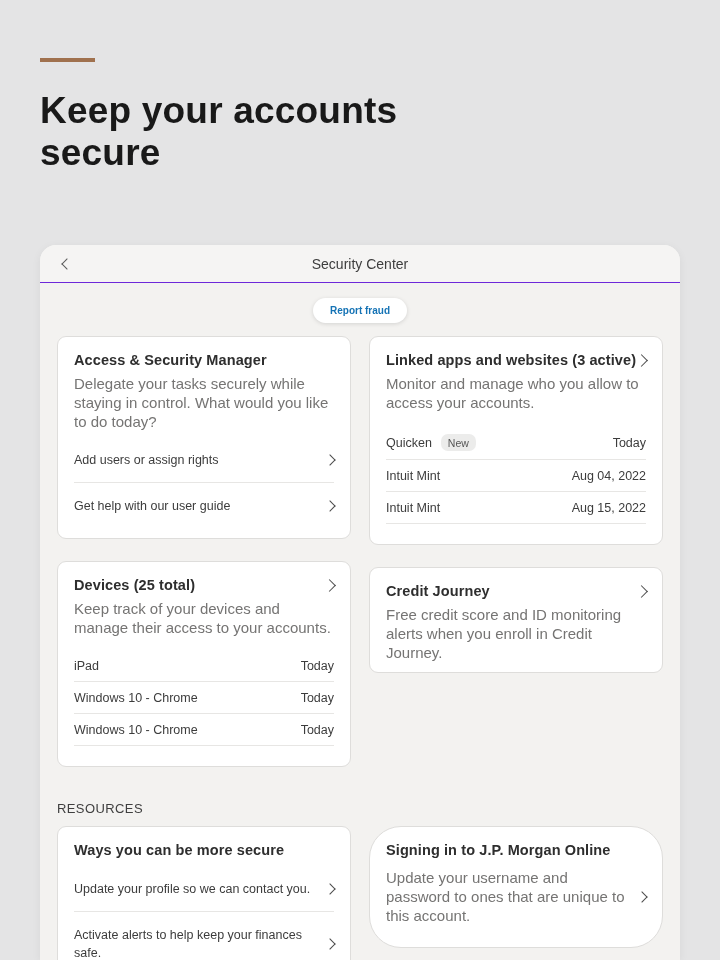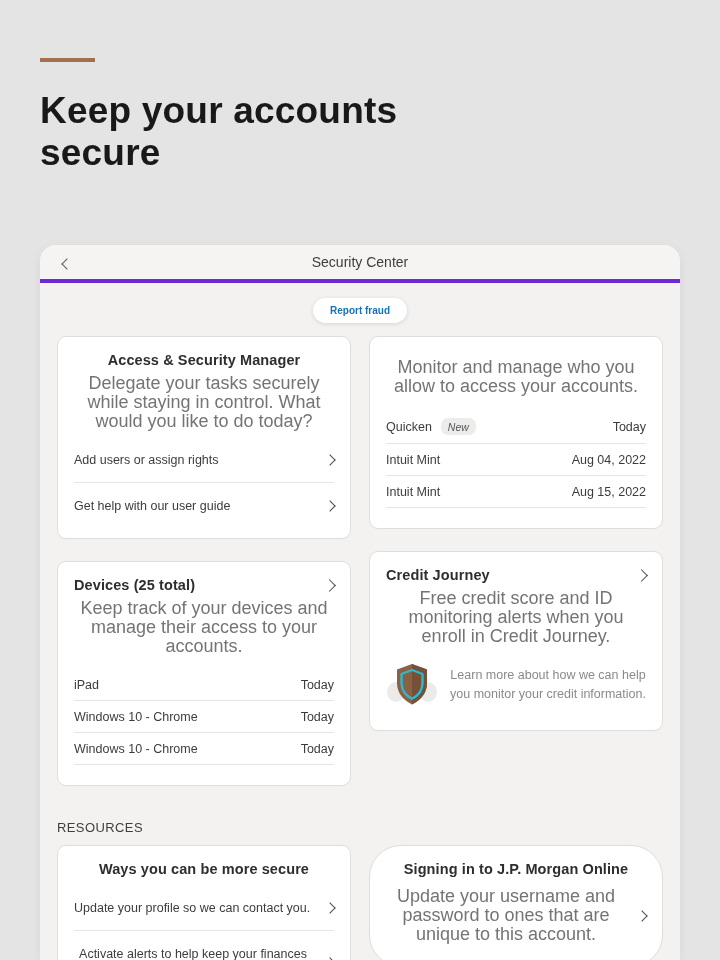--- a/index.html
+++ b/index.html
@@ -32,21 +32,21 @@
     width:640px; height:715px;
     background:#f3f2f0;
     border-radius:16px 16px 0 0;
     box-shadow:0 2px 10px rgba(0,0,0,.06);
     overflow:hidden;
   }
   .panel-header {
     position:relative;
     height:38px;
     background:#f5f4f3;
-    border-bottom:4px solid #6d28d9;
+    border-bottom:1px solid #6d28d9;
     display:flex; align-items:center; justify-content:center;
   }
   .panel-title { font-size:14px; font-weight:500; color:#3d3d3d; }
   .back {
     position:absolute; left:12px; top:0;
     height:38px; width:30px;
     display:flex; align-items:center; justify-content:center;
     cursor:pointer; background:none; border:none;
   }
 
@@ -70,31 +70,31 @@
     font-family:"Liberation Sans", sans-serif;
     font-size:10px;
     font-weight:700;
     color:#1573b5;
     box-shadow:0 1px 4px rgba(0,0,0,.13);
     cursor:pointer;
   }
 
   
   .grid { display:flex; gap:18px; padding:0 17px; margin-top:13px; }
-  .col { width:294px; display:flex; flex-direction:column;text-align:center; }
+  .col { width:294px; display:flex; flex-direction:column; }
   .card {
     background:#ffffff;
     border:1px solid #dedddb;
     border-radius:9px;
     padding:15px 16px 10px 16px;
     margin-bottom:22px;
   }
   .card-title-row { display:flex; align-items:center; justify-content:space-between; }
   .card-title { font-size:14.5px; font-weight:700; color:#2e2e2e; letter-spacing:.1px; }
-  .card-desc { margin-top:6px; font-size:18px; line-height:19px; color:#757473; }
+  .card-desc { margin-top:6px; font-size:15px; line-height:19px; color:#757473; }
 
   .link-row {
     display:flex; align-items:center; justify-content:space-between;
     padding:14px 0 13px 0;
     font-size:12.5px; color:#3c3c3c;
     cursor:pointer;
   }
   .link-row .label { padding-right:14px; line-height:18px; }
   .divider { height:1px; background:#e7e6e4; }
 
@@ -107,21 +107,20 @@
     cursor:pointer;
   }
   .data-row .left { display:flex; align-items:center; }
   .badge {
     margin-left:9px;
     background:#ececeb;
     color:#565656;
     font-size:10.5px;
     padding:2.5px 7px;
     border-radius:7px;
-    font-style:italic;
   }
   .rows-pad-bottom { margin-bottom:10px; }
 
   .promo-row { display:flex; align-items:center; gap:12px; margin:14px 0 10px 0; }
   .promo-text { font-size:12.5px; line-height:19px; color:#8b8a89; }
   .shield-wrap { flex:0 0 52px; height:50px; }
 
   .resources-label {
     margin:12px 0 0 17px;
     font-size:13px;
@@ -195,20 +194,24 @@
               <span class="left">Windows 10 - Chrome</span>
               <span>Today</span>
             </div>
           </div>
         </div>
       </div>
 
       <div class="col">
 
         <div class="card">
+          <div class="card-title-row">
+            <div class="card-title">Linked apps and websites (3 active)</div>
+            <span class="chev chev-lg"></span>
+          </div>
           <div class="card-desc">Monitor and manage who you allow to access your accounts.</div>
           <div class="rows rows-pad-bottom">
             <div class="data-row">
               <span class="left">
                 <span>Quicken</span>
                 <span class="badge">New</span>
               </span>
               <span>Today</span>
             </div>
             <div class="data-row">
@@ -221,32 +224,20 @@
             </div>
           </div>
         </div>
 
         <div class="card">
           <div class="card-title-row">
             <div class="card-title">Credit Journey</div>
             <span class="chev chev-lg"></span>
           </div>
           <div class="card-desc">Free credit score and ID monitoring alerts when you enroll in Credit Journey.</div>
-          <div class="promo-row">
-            <span class="shield-wrap">
-              <svg width="52" height="50" viewBox="0 0 52 50">
-                <ellipse cx="10" cy="32" rx="9" ry="10" fill="#ecebe9"></ellipse>
-                <ellipse cx="42" cy="32" rx="9" ry="10" fill="#ecebe9"></ellipse>
-                <path d="M26 4 L41 9.5 V23 C41 33 34.5 40.5 26 44.5 C17.5 40.5 11 33 11 23 V9.5 Z" fill="#8a6143"></path>
-                <path d="M26 4 L41 9.5 V23 C41 33 34.5 40.5 26 44.5 Z" fill="#74523a"></path>
-                <path d="M26 10 L36.5 14 V23 C36.5 30.5 31.8 35.8 26 38.8 C20.2 35.8 15.5 30.5 15.5 23 V14 Z" fill="none" stroke="#2eb8cd" stroke-width="2.4" stroke-linejoin="round"></path>
-              </svg>
-            </span>
-            <span class="promo-text">Learn more about how we can help you monitor your credit information.</span>
-          </div>
         </div>
       </div>
     </div>
 
     <div class="resources-label">RESOURCES</div>
 
     <div class="grid resources-grid">
 
       <div class="col">
         <div class="card">

